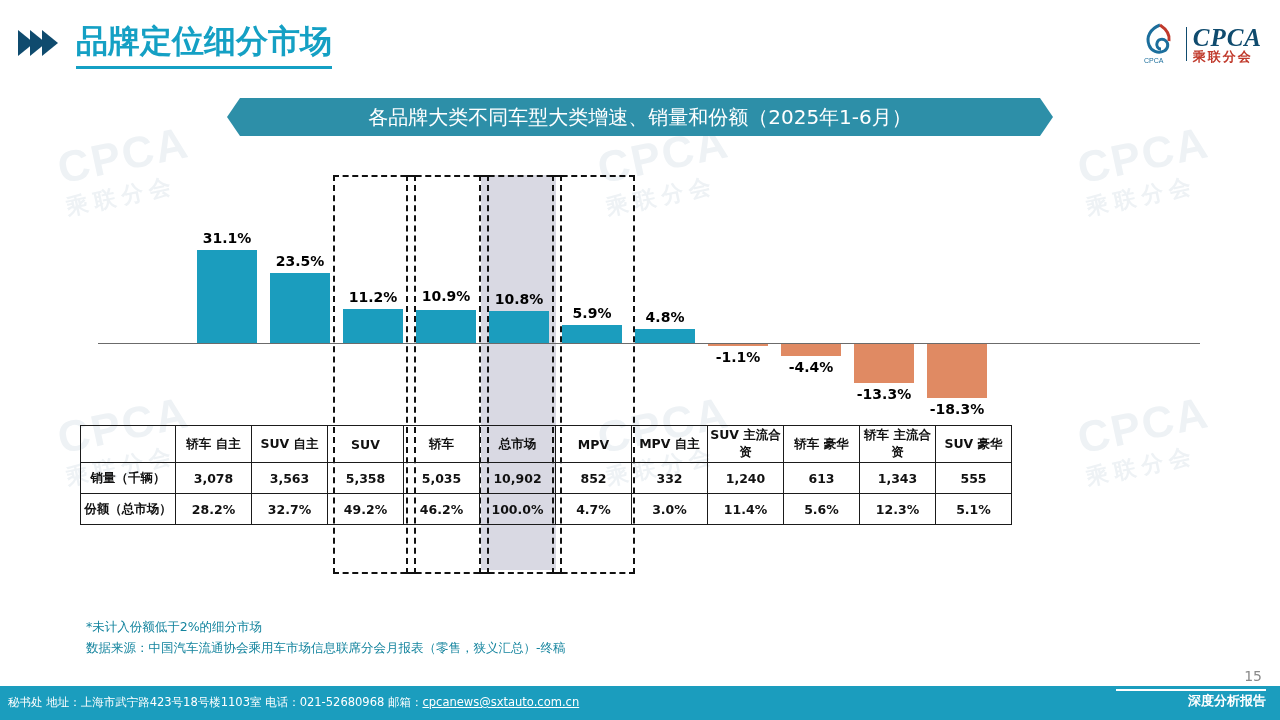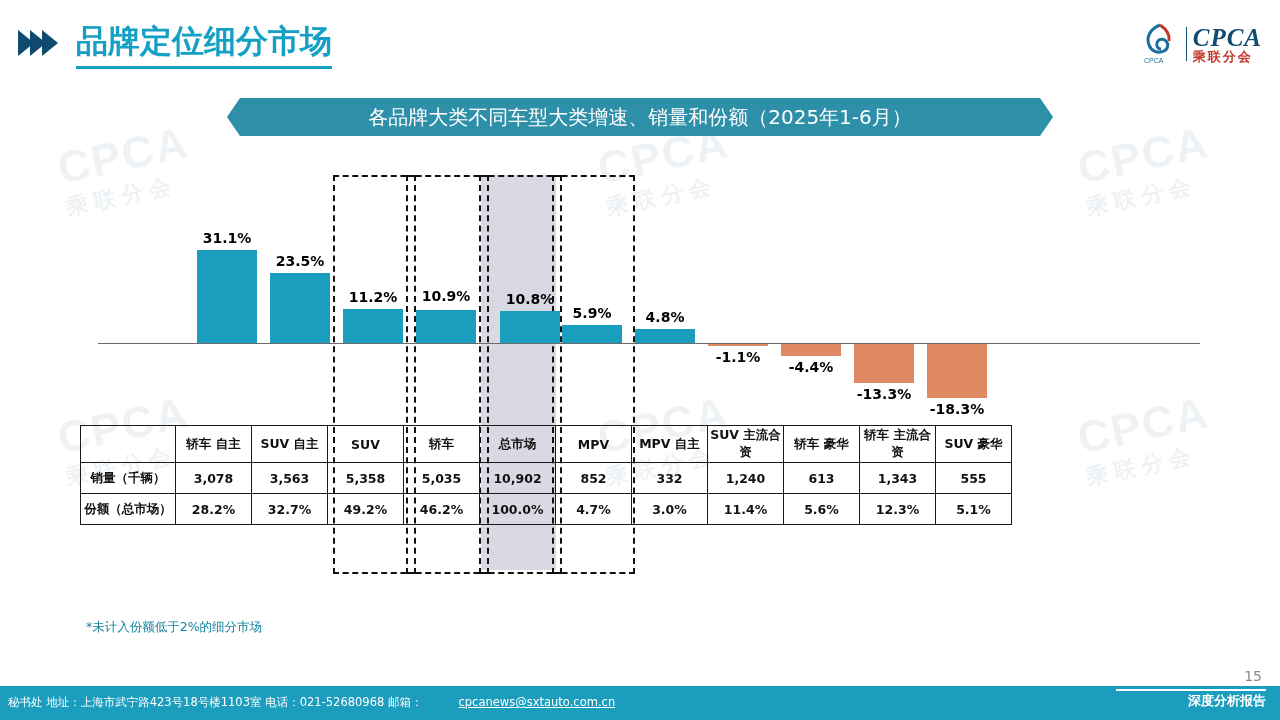--- a/index.html
+++ b/index.html
@@ -109,21 +109,21 @@
   }
   
   .botbar {
     position:absolute; left:0; bottom:0; width:1280px; height:34px;
     background:#1b9dbe; color:#fff; z-index:3;
   }
   .botbar .info {
     position:absolute; left:8px; top:9px; font-size:11.5px;
     font-family:"DejaVu Sans", sans-serif;
   }
-  .botbar .mail { color:#ffffff; text-decoration:underline;margin-left:36px; }
+  .botbar .mail { color:#ffffff; text-decoration:underline; }
   .botbar .rep {
     position:absolute; right:14px; top:6px; font-size:13px; font-weight:bold;
     font-family:"DejaVu Sans", sans-serif;
   }
   .botbar .repline { position:absolute; right:14px; top:3px; width:150px; height:2px; background:#fff; }
   .pagenum {
     position:absolute; right:18px; bottom:36px; font-size:14px; color:#8a8a8a; z-index:3;
     font-family:"DejaVu Sans", sans-serif;
     text-align:center;
   }
@@ -179,21 +179,21 @@
       <div class="bar-label" style="top: 82.5px;">23.5%</div>
     </div>
     <div class="bar-col" style="left: 256px; height: 250px;">
       <div class="bar" style="background: rgb(27, 157, 190); height: 33.6px; top: 139.4px;"></div>
       <div class="bar-label" style="top: 119.4px;">11.2%</div>
     </div>
     <div class="bar-col" style="left: 329px; height: 250px;">
       <div class="bar" style="background: rgb(27, 157, 190); height: 32.7px; top: 140.3px;"></div>
       <div class="bar-label" style="top: 118px;">10.9%</div>
     </div>
-    <div class="bar-col" style="left: 413px; height: 250px;">
+    <div class="bar-col" style="left: 402px; height: 250px;">
       <div class="bar" style="background: rgb(27, 157, 190); height: 32.4px; top: 140.6px;"></div>
       <div class="bar-label" style="top: 120.6px;">10.8%</div>
     </div>
     <div class="bar-col" style="left: 475px; height: 250px;">
       <div class="bar" style="background: rgb(27, 157, 190); height: 17.7px; top: 155.3px;"></div>
       <div class="bar-label" style="top: 135.3px;">5.9%</div>
     </div>
     <div class="bar-col" style="left: 548px; height: 250px;">
       <div class="bar" style="background: rgb(27, 157, 190); height: 14.4px; top: 158.6px;"></div>
       <div class="bar-label" style="top: 138.6px;">4.8%</div>
@@ -259,20 +259,21 @@
         <td class="col">11.4%</td>
         <td class="col">5.6%</td>
         <td class="col">12.3%</td>
         <td class="col">5.1%</td>
       </tr>
     </tbody>
 </table>
 
 <div class="notes">
   <div>*未计入份额低于2%的细分市场</div>
+  <div>数据来源：中国汽车流通协会乘用车市场信息联席分会月报表（零售，狭义汇总）-终稿</div>
 </div>
 
 <div class="pagenum">15</div>
 
 <div class="botbar">
   <div class="info">
     <span>秘书处  地址：上海市武宁路423号18号楼1103室  电话：021-52680968  邮箱：</span><a class="mail" href="#">cpcanews@sxtauto.com.cn</a>
   </div>
   <div class="repline"></div>
   <div class="rep">深度分析报告</div>

